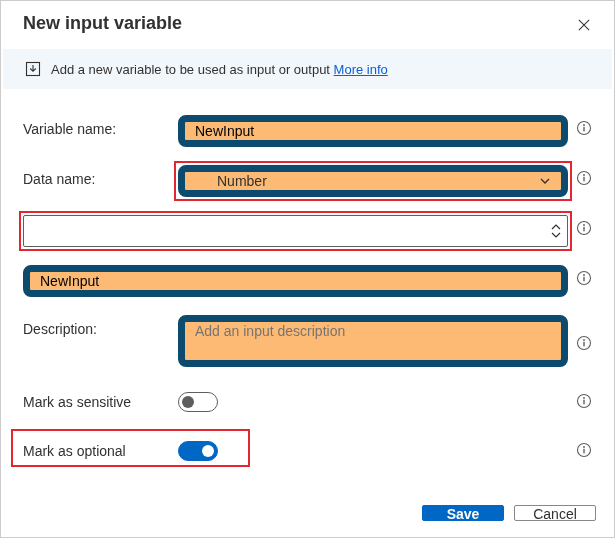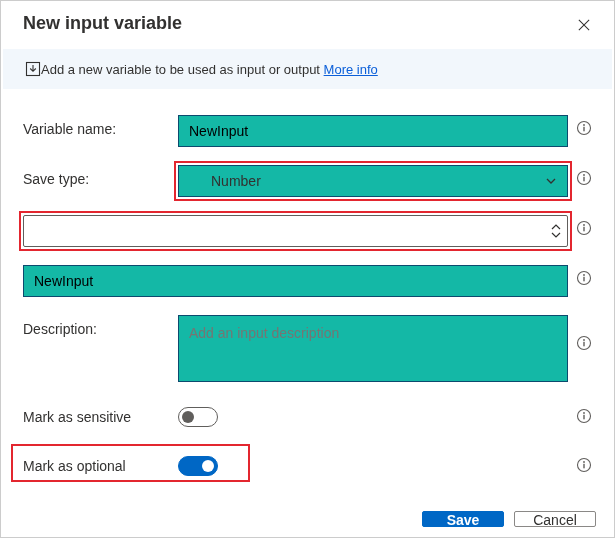--- a/index.html
+++ b/index.html
@@ -29,20 +29,21 @@
   .close-btn {
     width: 24px; height: 24px;
     background: none; border: none;
     cursor: pointer;
     display: flex; align-items: center; justify-content: center;
   }
   .info-banner {
     background: #f2f7fc;
     padding: 12px 18px 12px 22px;
     display: flex; align-items: center;
+    gap: 10px;
     font-size: 13px;
     margin: 4px 2px 2px 2px;
   }
   .info-banner a { color: #0b5fd9; text-decoration: underline; }
   .form {
     padding: 24px 18px 0 22px;
     flex: 1;
     overflow: visible;
   }
   .row {
@@ -59,34 +60,34 @@
   .field-wrap {
     flex: 1;
     position: relative;
     display: flex; align-items: flex-start;
   }
   .field {
     flex: 1;
   }
   input[type=text], textarea, .select {
     width: 100%;
-    border: 1px solid #0c4a6e;
-    border-radius: 0;
+    border: 7px solid #0c4a6e;
+    border-radius: 8px;
     padding: 6px 10px;
     font-family: inherit;
     font-size: 14px;
     outline: none;
-    background: #14b8a6;
+    background: #fdba74;
     line-height: 1.3;
     height: 32px;
   }
   textarea {
     resize: none;
-    height: 67px;
-    padding-top: 8px;
+    height: 52px;
+    padding-top: 0;
   }
   .select {
     display: flex; align-items: center; justify-content: space-between;
     cursor: pointer;
     padding-left: 32px;
   }
   .spin-input {
     width: 100%;
     border: 1px solid #605e5c;
     border-radius: 2px;
@@ -202,21 +203,21 @@
           <svg width="16" height="16" viewBox="0 0 16 16">
               <circle cx="8" cy="8" r="6.5" stroke="#605e5c" stroke-width="1.1" fill="none"></circle>
               <circle cx="8" cy="5" r="0.9" fill="#605e5c"></circle>
               <rect x="7.3" y="6.8" width="1.4" height="4.5" fill="#605e5c"></rect>
             </svg>
         </span>
       </div>
     </div>
 
     <div class="row">
-      <div class="label">Save type:</div>
+      <div class="label">Data name:</div>
       <div class="field-wrap">
         <div class="field" style="position:relative;">
           <div class="select">
             <span>Number</span>
             <svg width="12" height="12" viewBox="0 0 12 12">
                 <path d="M2 4 L6 8 L10 4" stroke="#323130" stroke-width="1.3" fill="none"></path>
               </svg>
           </div>
           <div class="highlight-wrap" style="left:-4px;top:-4px;right:-4px;bottom:-4px;"></div>
         </div>

